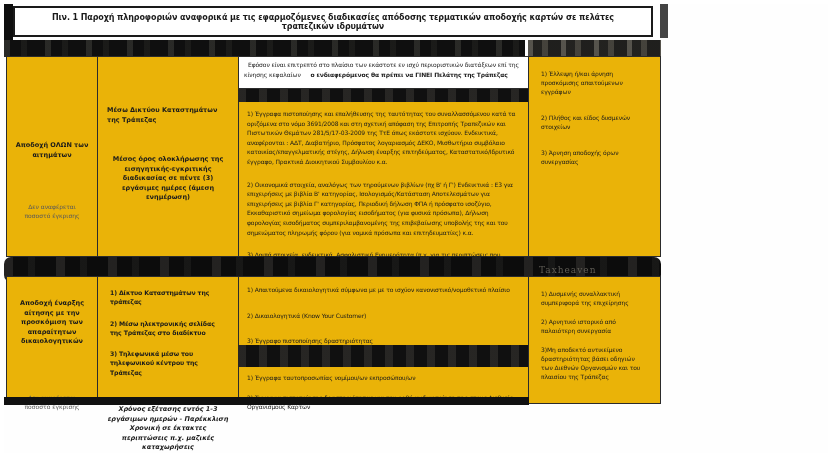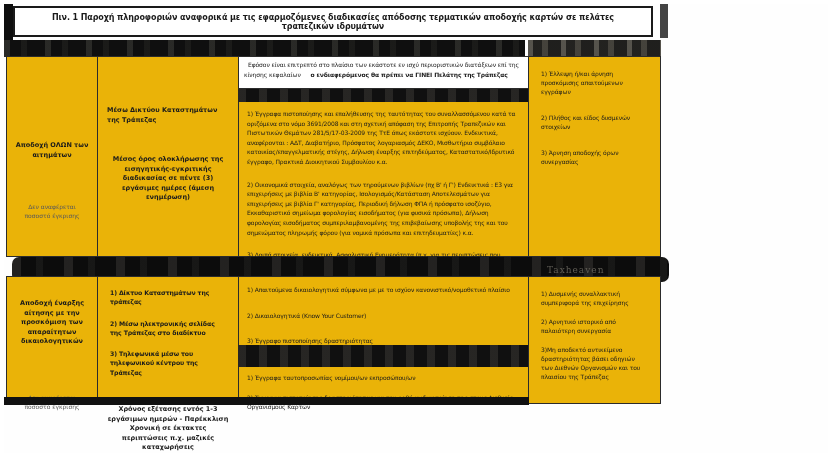--- a/index.html
+++ b/index.html
@@ -50,37 +50,37 @@
   .ink-band { position:absolute; left:-1px; width:291px; background:#101010;
     background-image:repeating-linear-gradient(90deg, rgba(120,115,105,.22) 0 8px, rgba(0,0,0,0) 8px 21px); }
   .band-a { top:32px; height:13px; }
   .doc-list { position:absolute; left:0; top:46px; width:289px; padding:2px 4px; }
   .doc-item { font-size:6px; line-height:9.6px; letter-spacing:-0.12px; margin-bottom:5px; }
 
   .reason-list { padding:4px 4px 0 4px; }
   .reason-item { font-size:6px; line-height:9px; letter-spacing:-0.1px; margin-bottom:9px; }
 
   
-  .sep-band { position:absolute; left:8px; top:253px; width:657px; height:25px; background:#0c0c0c;
+  .sep-band { position:absolute; left:0; top:253px; width:657px; height:25px; background:#0c0c0c;
     background-image:repeating-linear-gradient(90deg, rgba(105,100,95,.25) 0 9px, rgba(0,0,0,0) 9px 24px, rgba(70,70,65,.2) 24px 31px, rgba(0,0,0,0) 31px 52px);
     border-radius:7px;
   }
   .watermark { position:absolute; left:531px; top:4px; font-size:9px; color:#5f5c55;
     font-family:"DejaVu Serif", serif; letter-spacing:1px; }
 
   
   .r2 { top:272px; height:124px; }
   .c4b { left:524px; width:133px; height:128px; }
 
   .r2c1-main { margin-top:18px; }
   .r2c1-note { margin-top:46px; }
 
   .chan-list { padding:3px 4px 0 4px; }
   .chan-item { font-size:6.2px; font-weight:bold; line-height:9.3px; letter-spacing:-0.12px; margin-bottom:4px; }
-  .r2c2-time { margin-top:24px; }
+  .r2c2-time { margin-top:24px;font-style:italic; }
 
   .subA { position:absolute; left:0; top:0; width:289px; padding:4px 4px 0 4px; }
   .subA .doc-item { margin-bottom:8px; }
   .band-b { top:68px; height:22px; }
   .subB { position:absolute; left:0; top:90px; width:289px; padding:2px 4px 0 4px; }
   .subB .doc-item { margin-bottom:2px; }
 
   
   .bottom-rule { position:absolute; left:0; top:393px; width:525px; height:5px; background:#111; }
 </style>

